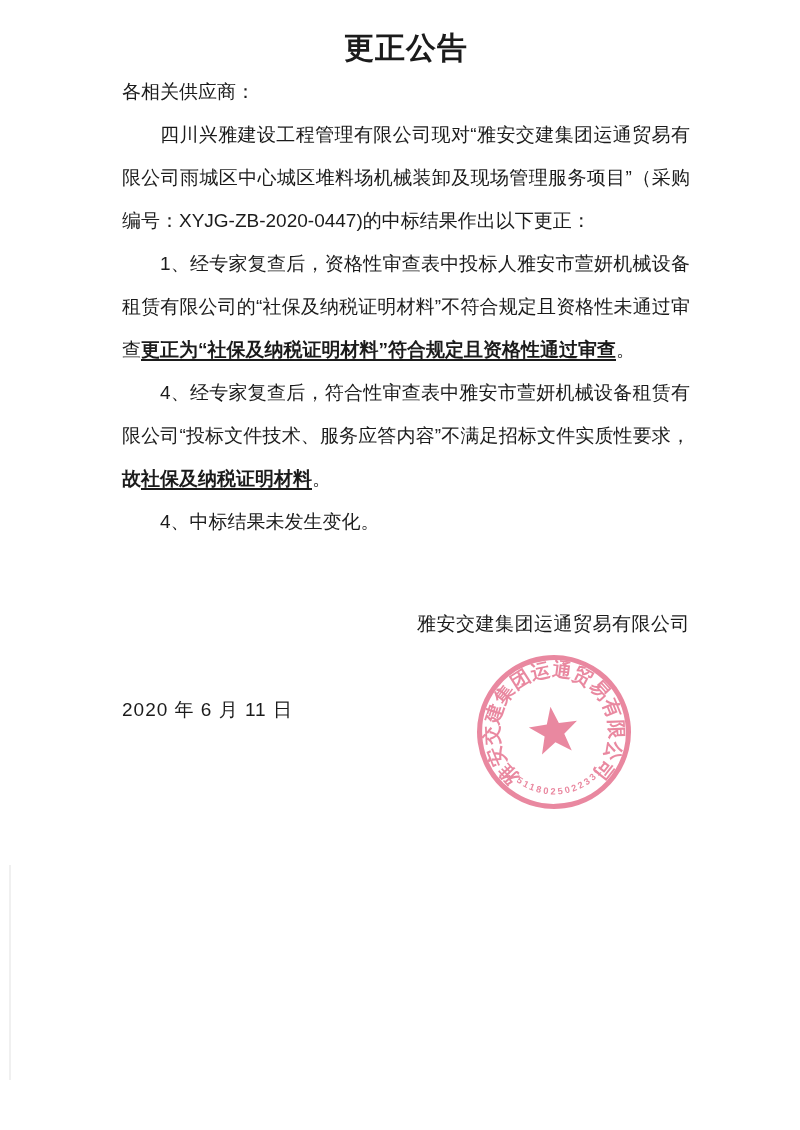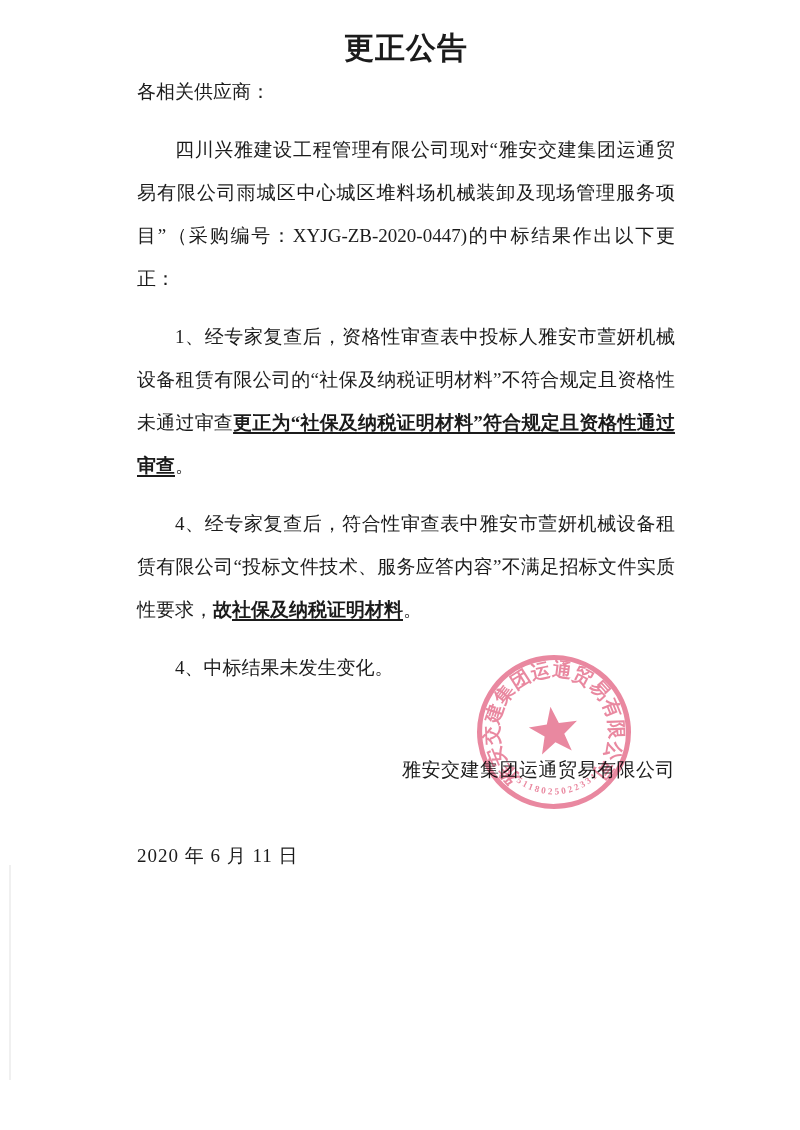--- a/index.html
+++ b/index.html
@@ -2,35 +2,35 @@
 <html><head>
 <meta charset="utf-8">
 <style>
   html,body { margin:0; padding:0; background:#ffffff; }
   .page {
     position: relative;
     width: 800px;
     height: 1100px;
     background: #ffffff;
     overflow: hidden;
-    font-family: Liberation Serif, serif;
+    font-family: Liberation Sans, sans-serif;
     color: #1b1b1b;
   }
   .content { padding: 0 110px 0 122px; }
   .doc-title {
     margin: 0;
     padding-top: 28px;
     font-size: 30px;
     line-height: 40px;
     font-weight: 700;
     text-align: center;
     letter-spacing: 1px;
   }
   .body-text p {
-    margin: 15px;
+    margin: 0;
     font-size: 19px;
     line-height: 43px;
     text-align: justify;
     word-break: break-all;
   }
   .greeting { margin-top: 2px !important; }
   .indent { text-indent: 38px; }
   .b  { font-weight: 700; }
   .bu {
     font-weight: 700;

